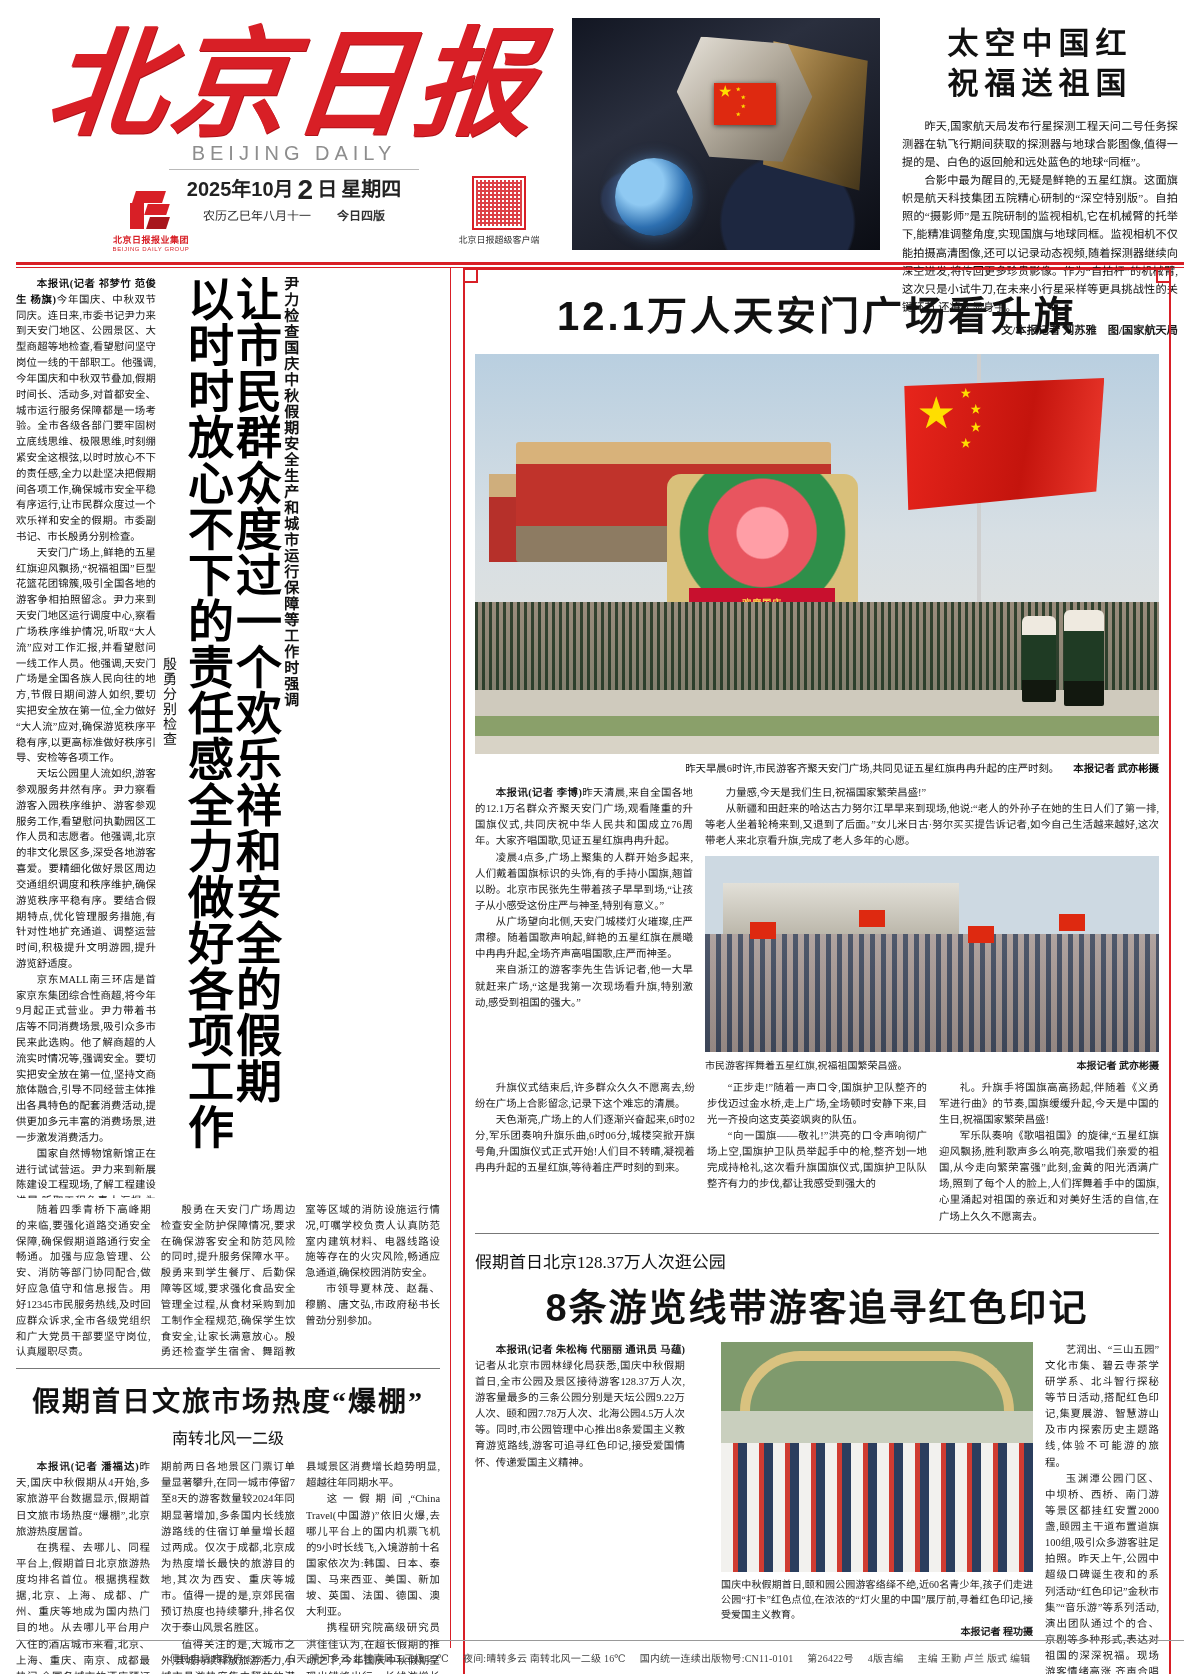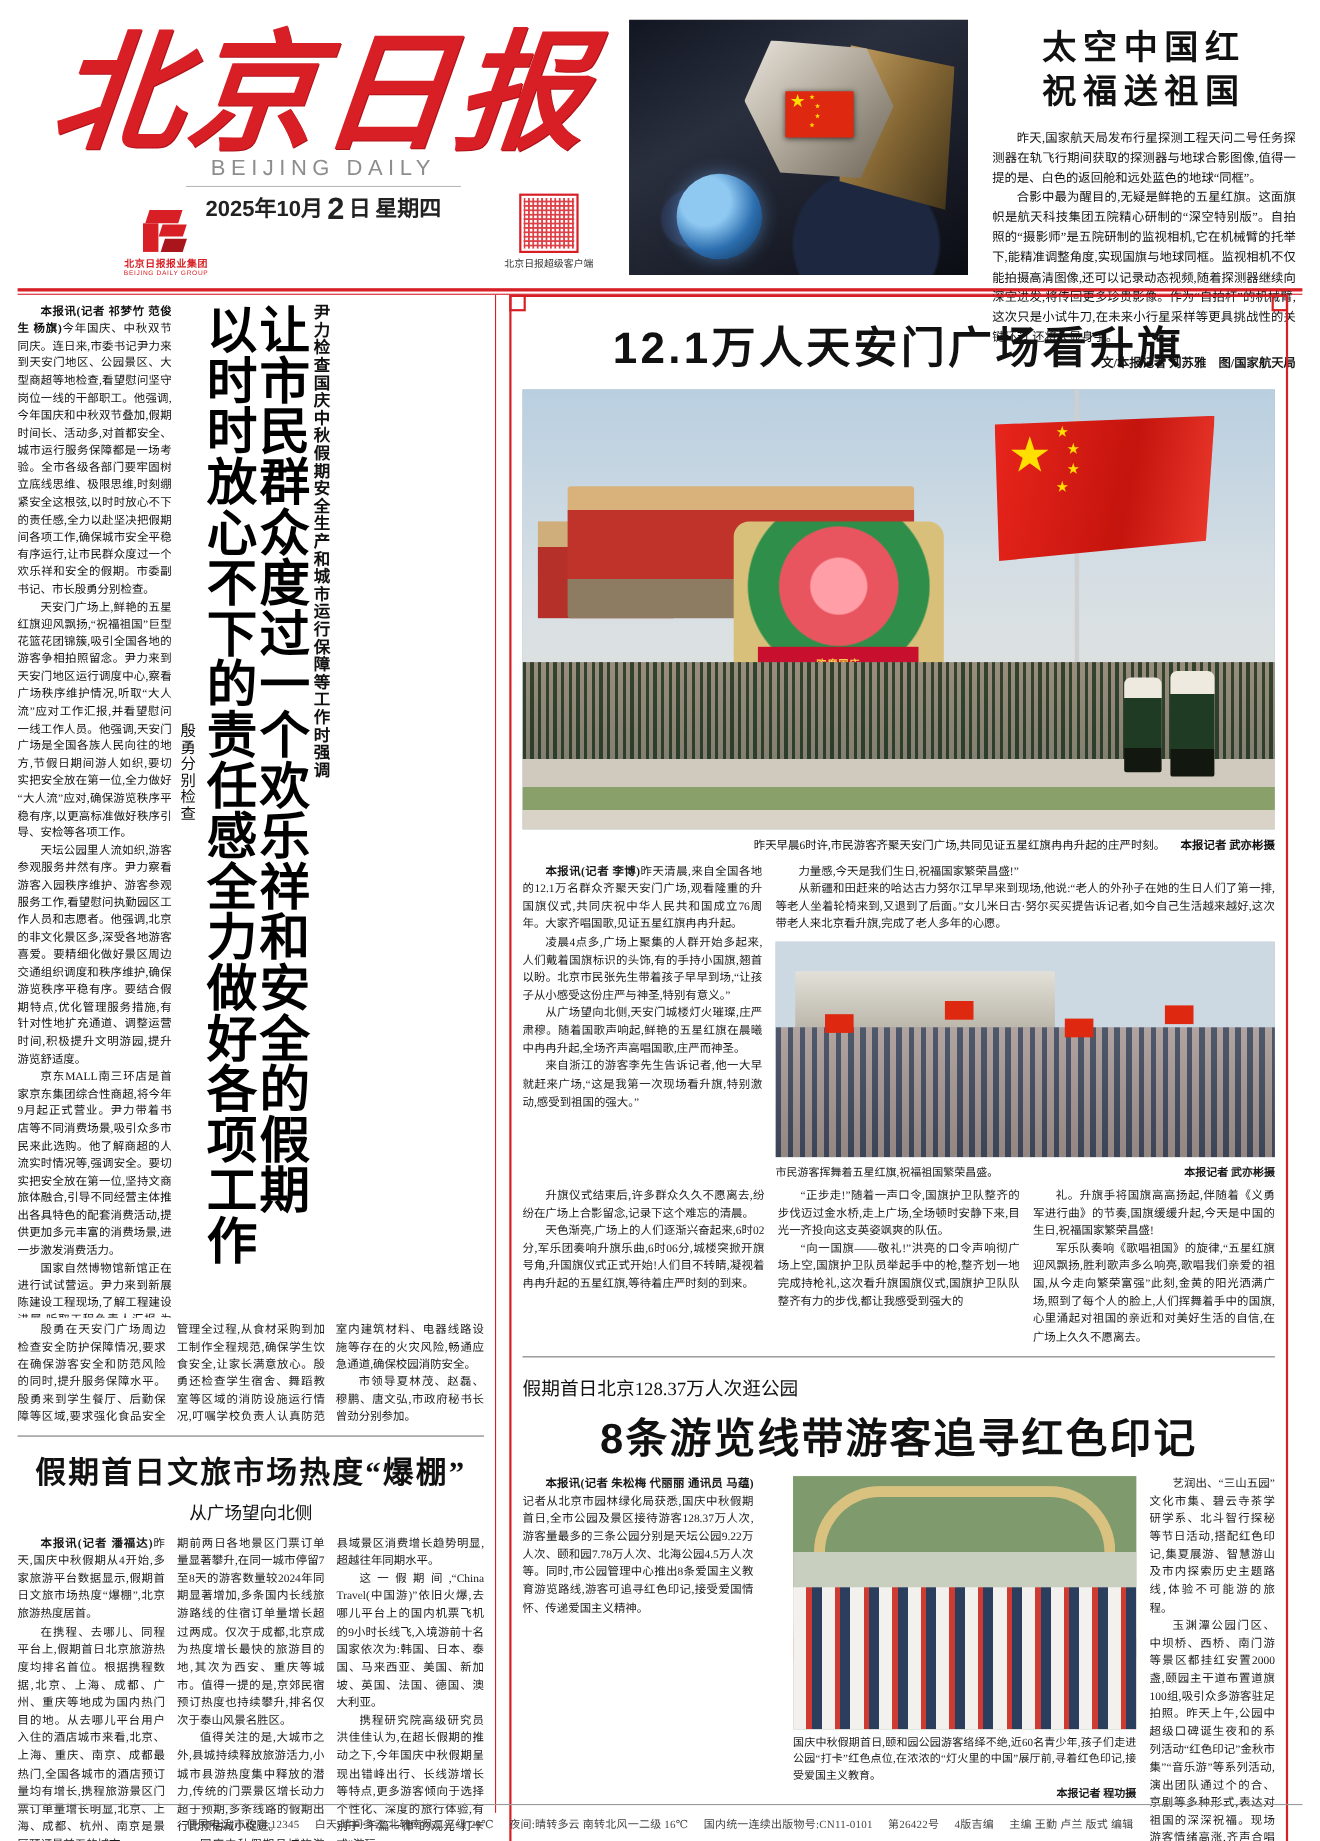--- a/index.html
+++ b/index.html
@@ -311,20 +311,24 @@
       <div class="mh-title">北京日报</div>
       <div class="mh-sub">
         <div class="mh-en">BEIJING DAILY</div>
         <div class="mh-rule"></div>
         <div class="mh-dateline">
           <span>2025年10月</span>
           <span class="big">2</span>
           <span>日</span>
           <span>星期四</span>
         </div>
+        <div class="mh-lunar">
+          <span>农历乙巳年八月十一</span>
+          <span class="edn">今日四版</span>
+        </div>
       </div>
 
       <div class="logo-badge">
         <div class="logo-mark">
             <i></i>
             <i></i>
             <i></i>
             <i></i>
           </div>
         <div class="logo-cn">北京日报报业集团</div>
@@ -380,29 +384,30 @@
           <p><span class="lede">本报讯(记者 祁梦竹 范俊生 杨旗)</span><span>今年国庆、中秋双节同庆。连日来,市委书记尹力来到天安门地区、公园景区、大型商超等地检查,看望慰问坚守岗位一线的干部职工。他强调,今年国庆和中秋双节叠加,假期时间长、活动多,对首都安全、城市运行服务保障都是一场考验。全市各级各部门要牢固树立底线思维、极限思维,时刻绷紧安全这根弦,以时时放心不下的责任感,全力以赴坚决把假期间各项工作,确保城市安全平稳有序运行,让市民群众度过一个欢乐祥和安全的假期。市委副书记、市长殷勇分别检查。</span></p>
           <p>天安门广场上,鲜艳的五星红旗迎风飘扬,“祝福祖国”巨型花篮花团锦簇,吸引全国各地的游客争相拍照留念。尹力来到天安门地区运行调度中心,察看广场秩序维护情况,听取“大人流”应对工作汇报,并看望慰问一线工作人员。他强调,天安门广场是全国各族人民向往的地方,节假日期间游人如织,要切实把安全放在第一位,全力做好“大人流”应对,确保游览秩序平稳有序,以更高标准做好秩序引导、安检等各项工作。</p>
           <p>天坛公园里人流如织,游客参观服务井然有序。尹力察看游客入园秩序维护、游客参观服务工作,看望慰问执勤园区工作人员和志愿者。他强调,北京的非文化景区多,深受各地游客喜爱。要精细化做好景区周边交通组织调度和秩序维护,确保游览秩序平稳有序。要结合假期特点,优化管理服务措施,有针对性地扩充通道、调整运营时间,积极提升文明游园,提升游览舒适度。</p>
           <p>京东MALL南三环店是首家京东集团综合性商超,将今年9月起正式营业。尹力带着书店等不同消费场景,吸引众多市民来此选购。他了解商超的人流实时情况等,强调安全。要切实把安全放在第一位,坚持文商旅体融合,引导不同经营主体推出各具特色的配套消费活动,提供更加多元丰富的消费场景,进一步激发消费活力。</p>
           <p>国家自然博物馆新馆正在进行试试营运。尹力来到新展陈建设工程现场,了解工程建设进展,听取工程负责人汇报,为了保障工程进度,确保工程用到要坚守安全,人员守护了。要坚持文商旅体文化全产品,严格遵守施工操作规程,全面排查各种风险隐患,切实筑牢安全屏障,打造精品工程。</p>
 
         </div>
       </div>
 
       <div class="flow-2col">
+        <p>随着四季青桥下高峰期的来临,要强化道路交通安全保障,确保假期道路通行安全畅通。加强与应急管理、公安、消防等部门协同配合,做好应急值守和信息报告。用好12345市民服务热线,及时回应群众诉求,全市各级党组织和广大党员干部要坚守岗位,认真履职尽责。</p>
         <p>殷勇在天安门广场周边检查安全防护保障情况,要求在确保游客安全和防范风险的同时,提升服务保障水平。殷勇来到学生餐厅、后勤保障等区域,要求强化食品安全管理全过程,从食材采购到加工制作全程规范,确保学生饮食安全,让家长满意放心。殷勇还检查学生宿舍、舞蹈教室等区域的消防设施运行情况,叮嘱学校负责人认真防范室内建筑材料、电器线路设施等存在的火灾风险,畅通应急通道,确保校园消防安全。</p>
         <p>市领导夏林茂、赵磊、穆鹏、唐文弘,市政府秘书长曾劲分别参加。</p>
       </div>
 
       <div class="hr-thin"></div>
 
       <div>
         <div class="story2-h">假期首日文旅市场热度“爆棚”</div>
-        <div class="story2-sub">从广场望向北侧</div>
+        <div class="story2-sub">南转北风一二级</div>
         <div class="story2-body">
           <p><span class="lede">本报讯(记者 潘福达)</span><span>昨天,国庆中秋假期从4开始,多家旅游平台数据显示,假期首日文旅市场热度“爆棚”,北京旅游热度居首。</span></p>
           <p>在携程、去哪儿、同程平台上,假期首日北京旅游热度均排名首位。根据携程数据,北京、上海、成都、广州、重庆等地成为国内热门目的地。从去哪儿平台用户入住的酒店城市来看,北京、上海、重庆、南京、成都最热门,全国各城市的酒店预订量均有增长,携程旅游景区门票订单量增长明显,北京、上海、成都、杭州、南京是景区预订量前五的城市。</p>
           <p>美团数据显示,10月1日为国庆中秋假期出行峰值日,假期前两日各地景区门票订单量显著攀升,在同一城市停留7至8天的游客数量较2024年同期显著增加,多条国内长线旅游路线的住宿订单量增长超过两成。仅次于成都,北京成为热度增长最快的旅游目的地,其次为西安、重庆等城市。值得一提的是,京郊民宿预订热度也持续攀升,排名仅次于泰山风景名胜区。</p>
           <p>值得关注的是,大城市之外,县城持续释放旅游活力,小城市县游热度集中释放的潜力,传统的门票景区增长动力超于预期,多条线路的假期出行比预估减小促进。</p>
           <p>国庆中秋假期县域旅游消费显著单量较高,国庆期间县域景区消费增长趋势明显,超越往年同期水平。</p>
           <p>这一假期间,“China Travel(中国游)”依旧火爆,去哪儿平台上的国内机票飞机的9小时长线飞,入境游前十名国家依次为:韩国、日本、泰国、马来西亚、美国、新加坡、英国、法国、德国、澳大利亚。</p>
           <p>携程研究院高级研究员洪佳佳认为,在超长假期的推动之下,今年国庆中秋假期呈现出错峰出行、长线游增长等特点,更多游客倾向于选择个性化、深度的旅行体验,有别于“千篇一律”的观光“打卡式”游玩。</p>
         </div>
       </div>

